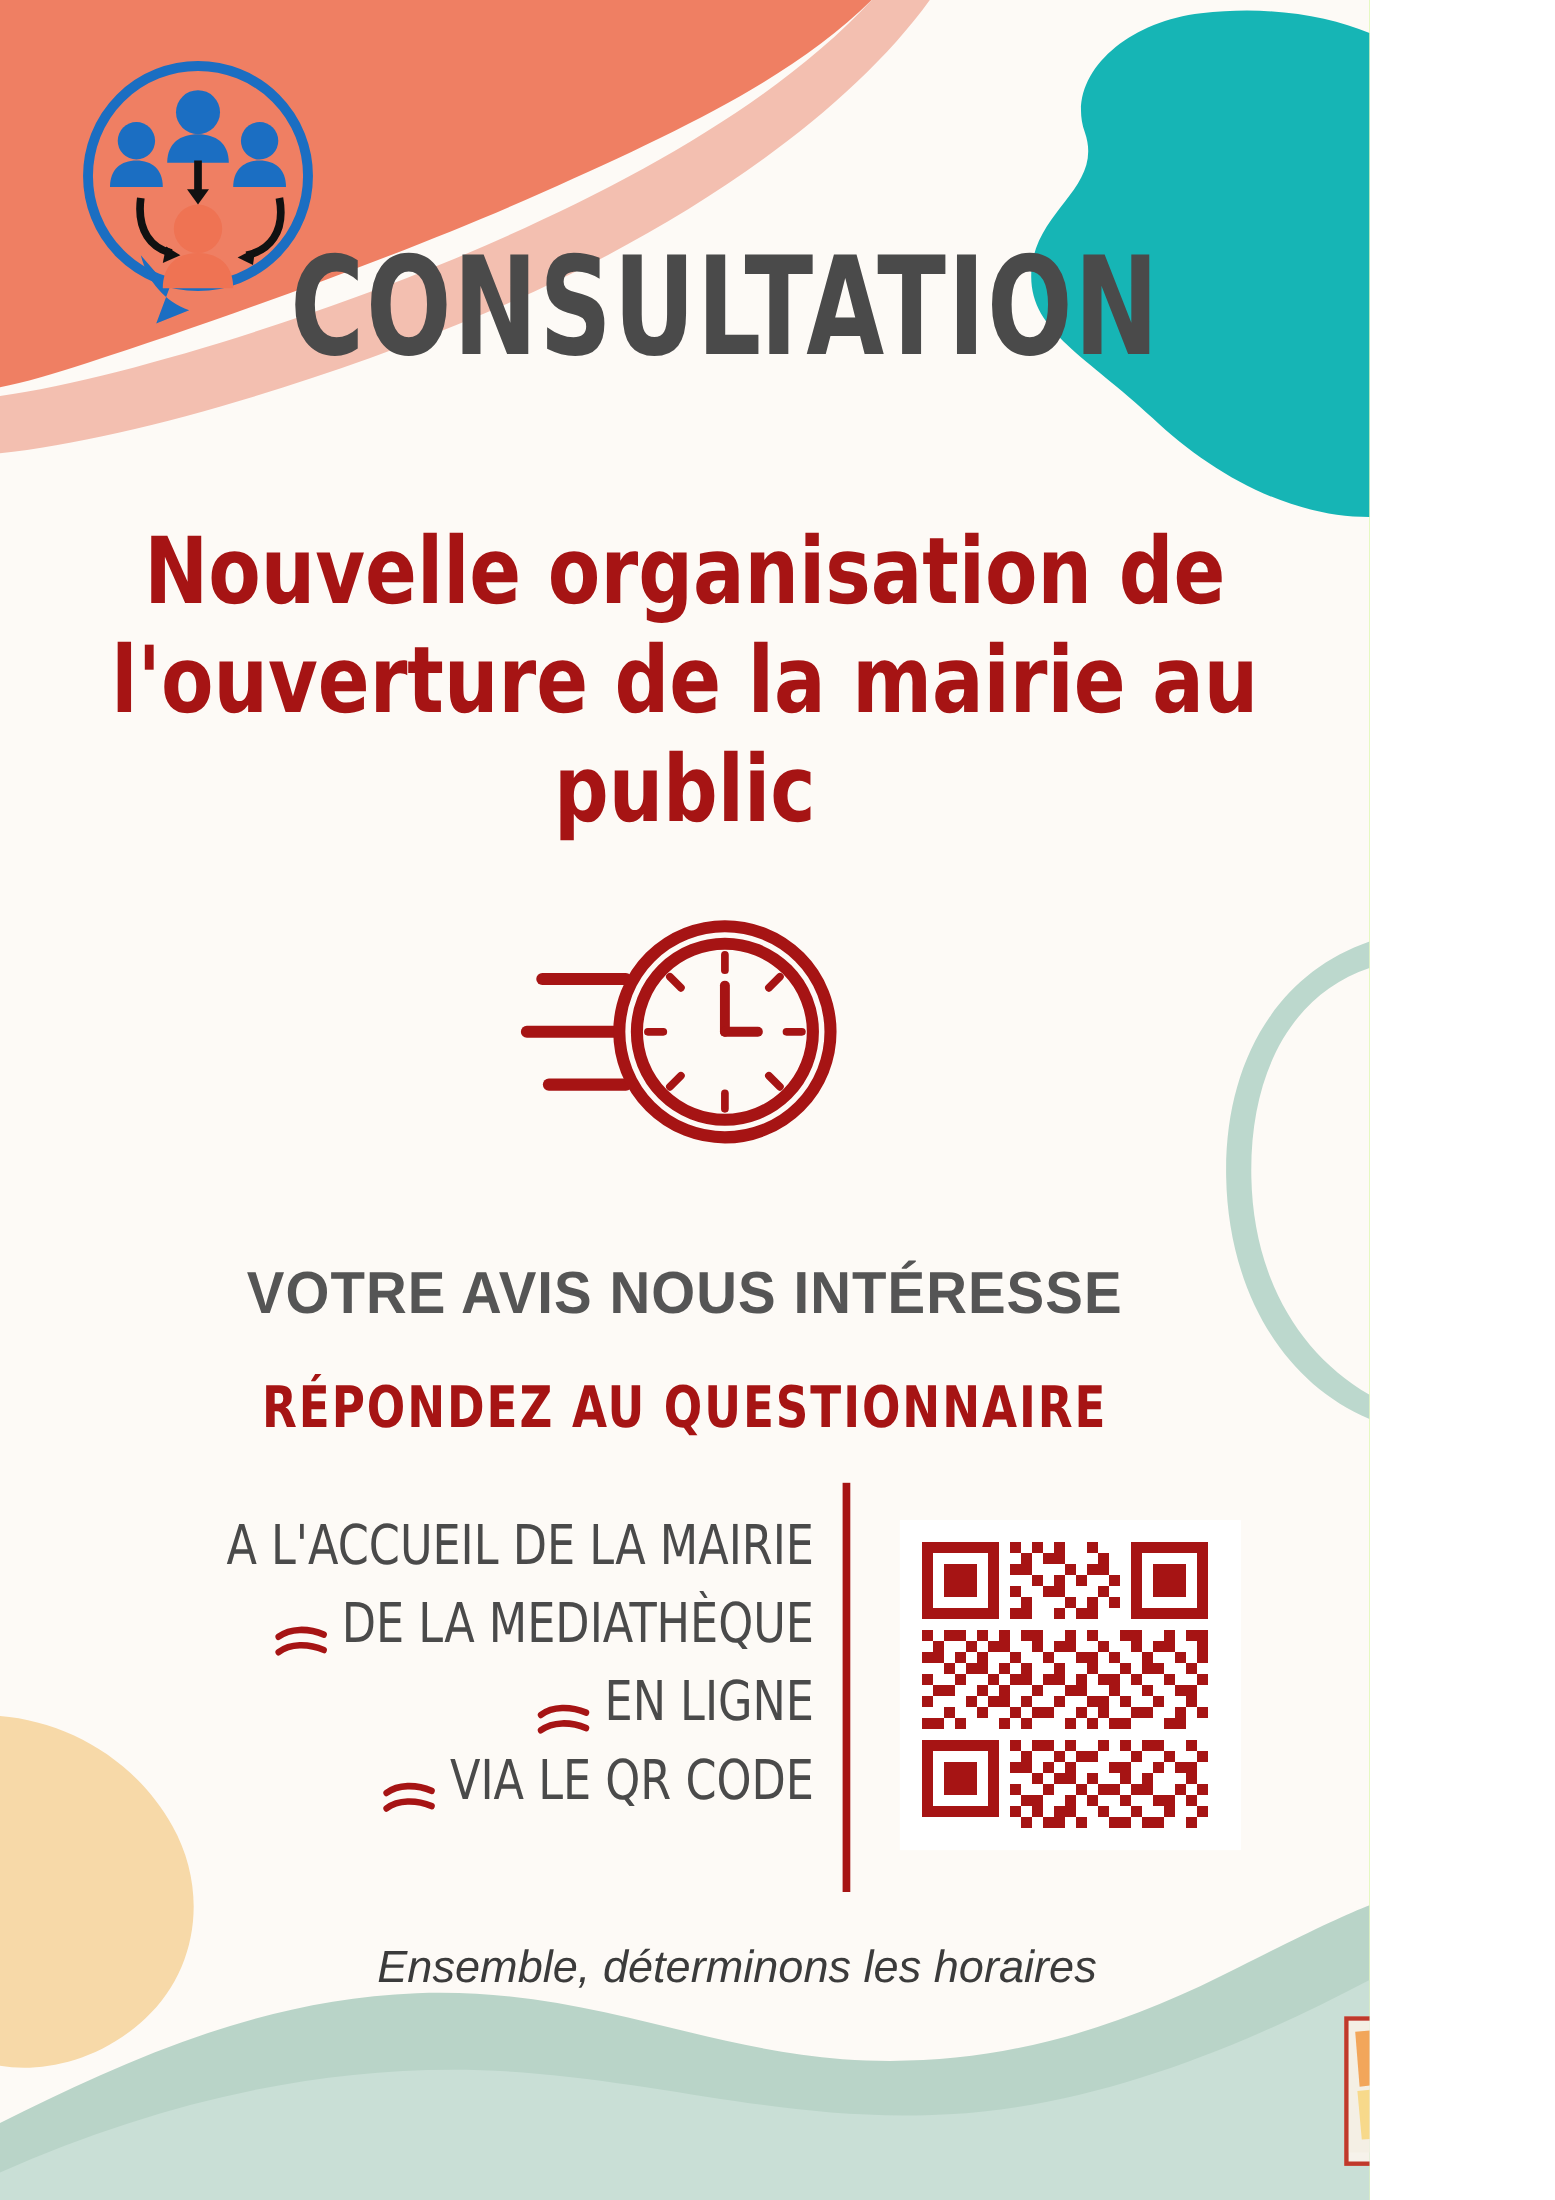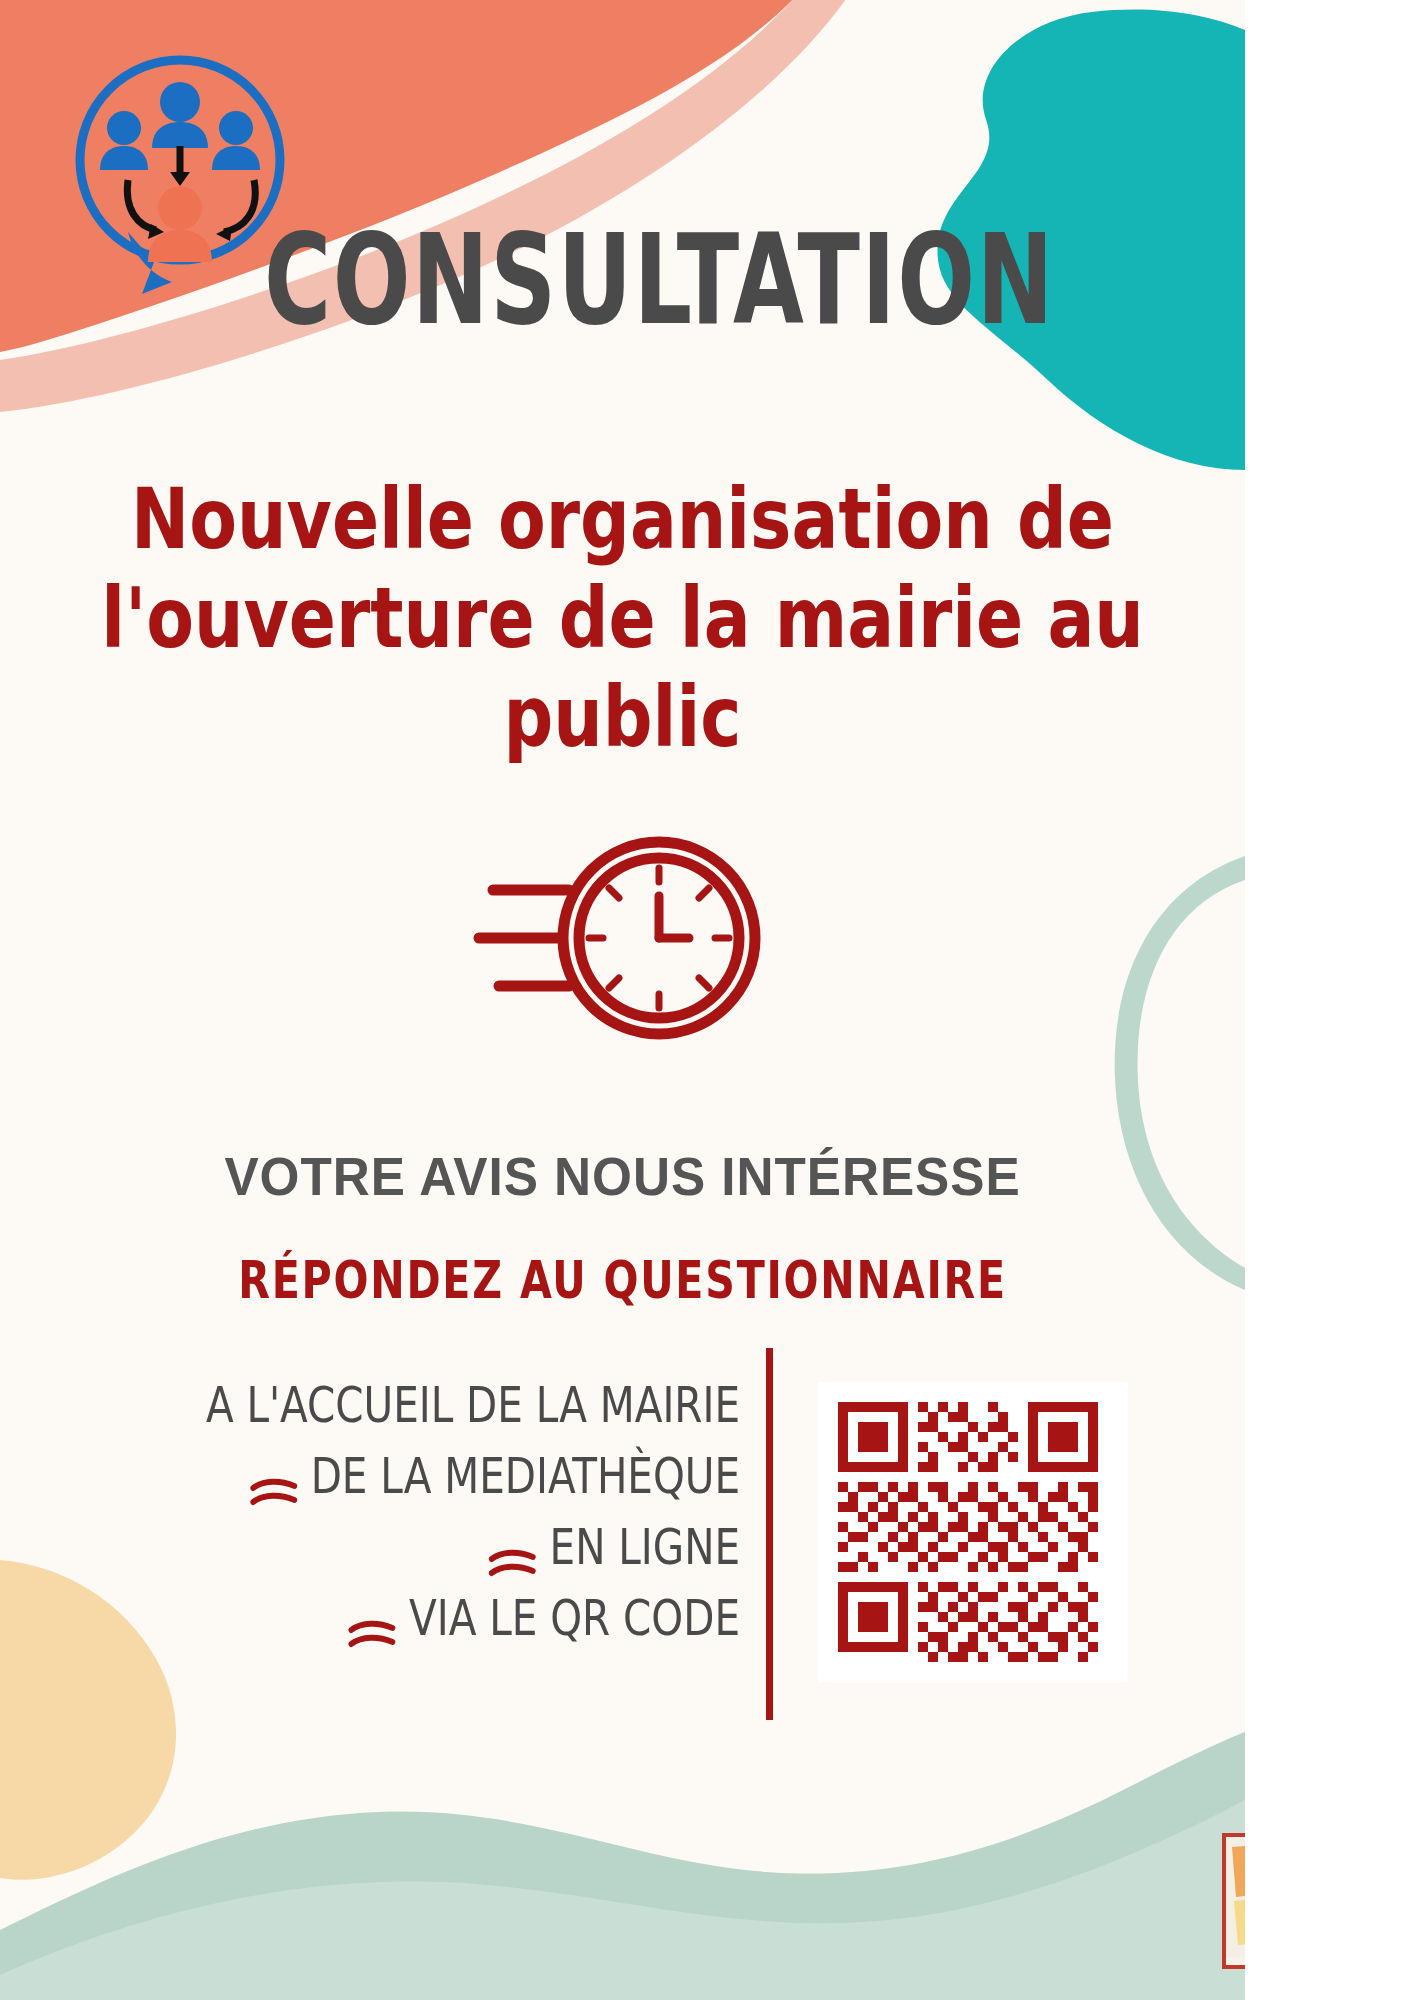--- a/index.html
+++ b/index.html
@@ -482,20 +482,21 @@
           <rect x="13" y="27" width="2" height="1"></rect>
         <rect x="16" y="27" width="1" height="1"></rect>
           <rect x="19" y="27" width="2" height="1"></rect>
         <rect x="22" y="27" width="2" height="1"></rect>
           <rect x="26" y="27" width="1" height="1"></rect>
       </g>
     </svg>
   </div>
 
   <div class="footer-text">
+    <div>Ensemble, déterminons les horaires</div>
   </div>
 
   <div class="logo">
     <svg viewBox="0 0 130 120" width="130" height="120">
       <rect x="0" y="0" width="130" height="120" fill="#f4efe4"></rect>
       <path d="M6 10 L58 6 L64 54 L10 60 Z" fill="#f2a65a"></path>
       <path d="M66 8 L124 14 L120 62 L68 56 Z" fill="#8cc63f"></path>
       <path d="M8 64 L60 58 L66 104 L12 108 Z" fill="#f7d98b"></path>
       <path d="M70 60 L122 66 L118 108 L72 104 Z" fill="#5bbfa0"></path>
       <path d="M62 4 C48 30 84 46 68 74 C58 92 70 104 66 116" stroke="#2d6a4f" stroke-width="7" fill="none"></path>

